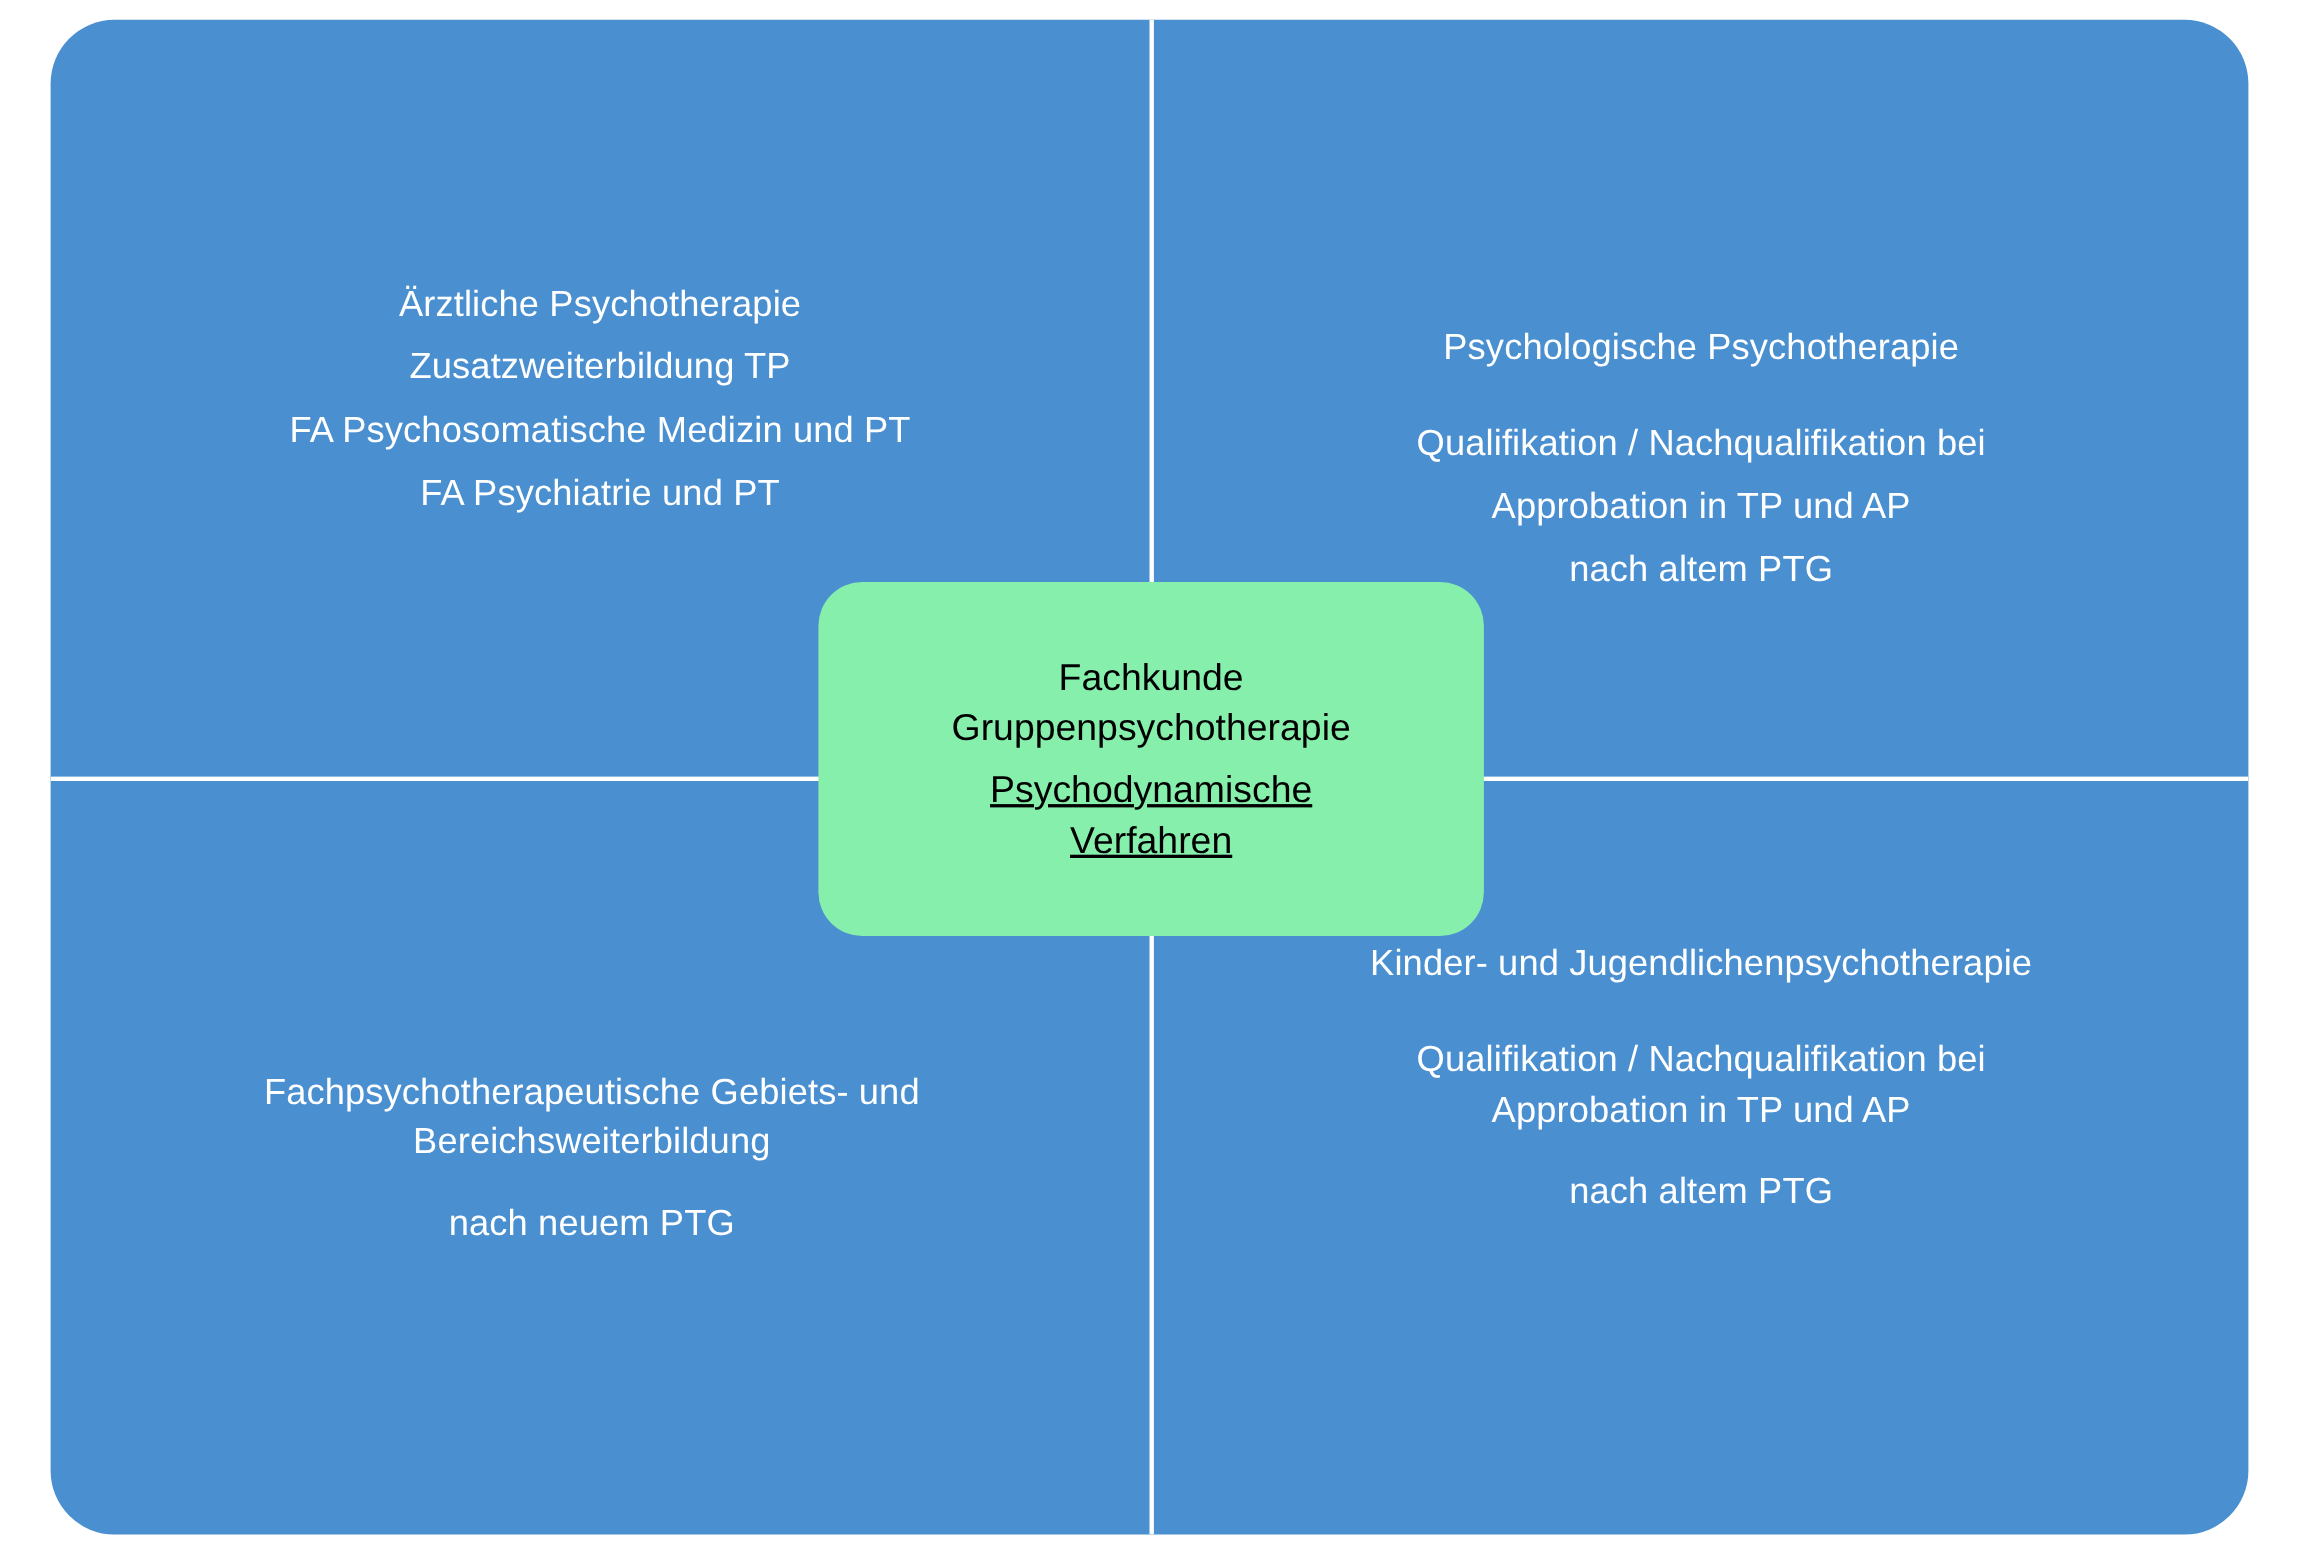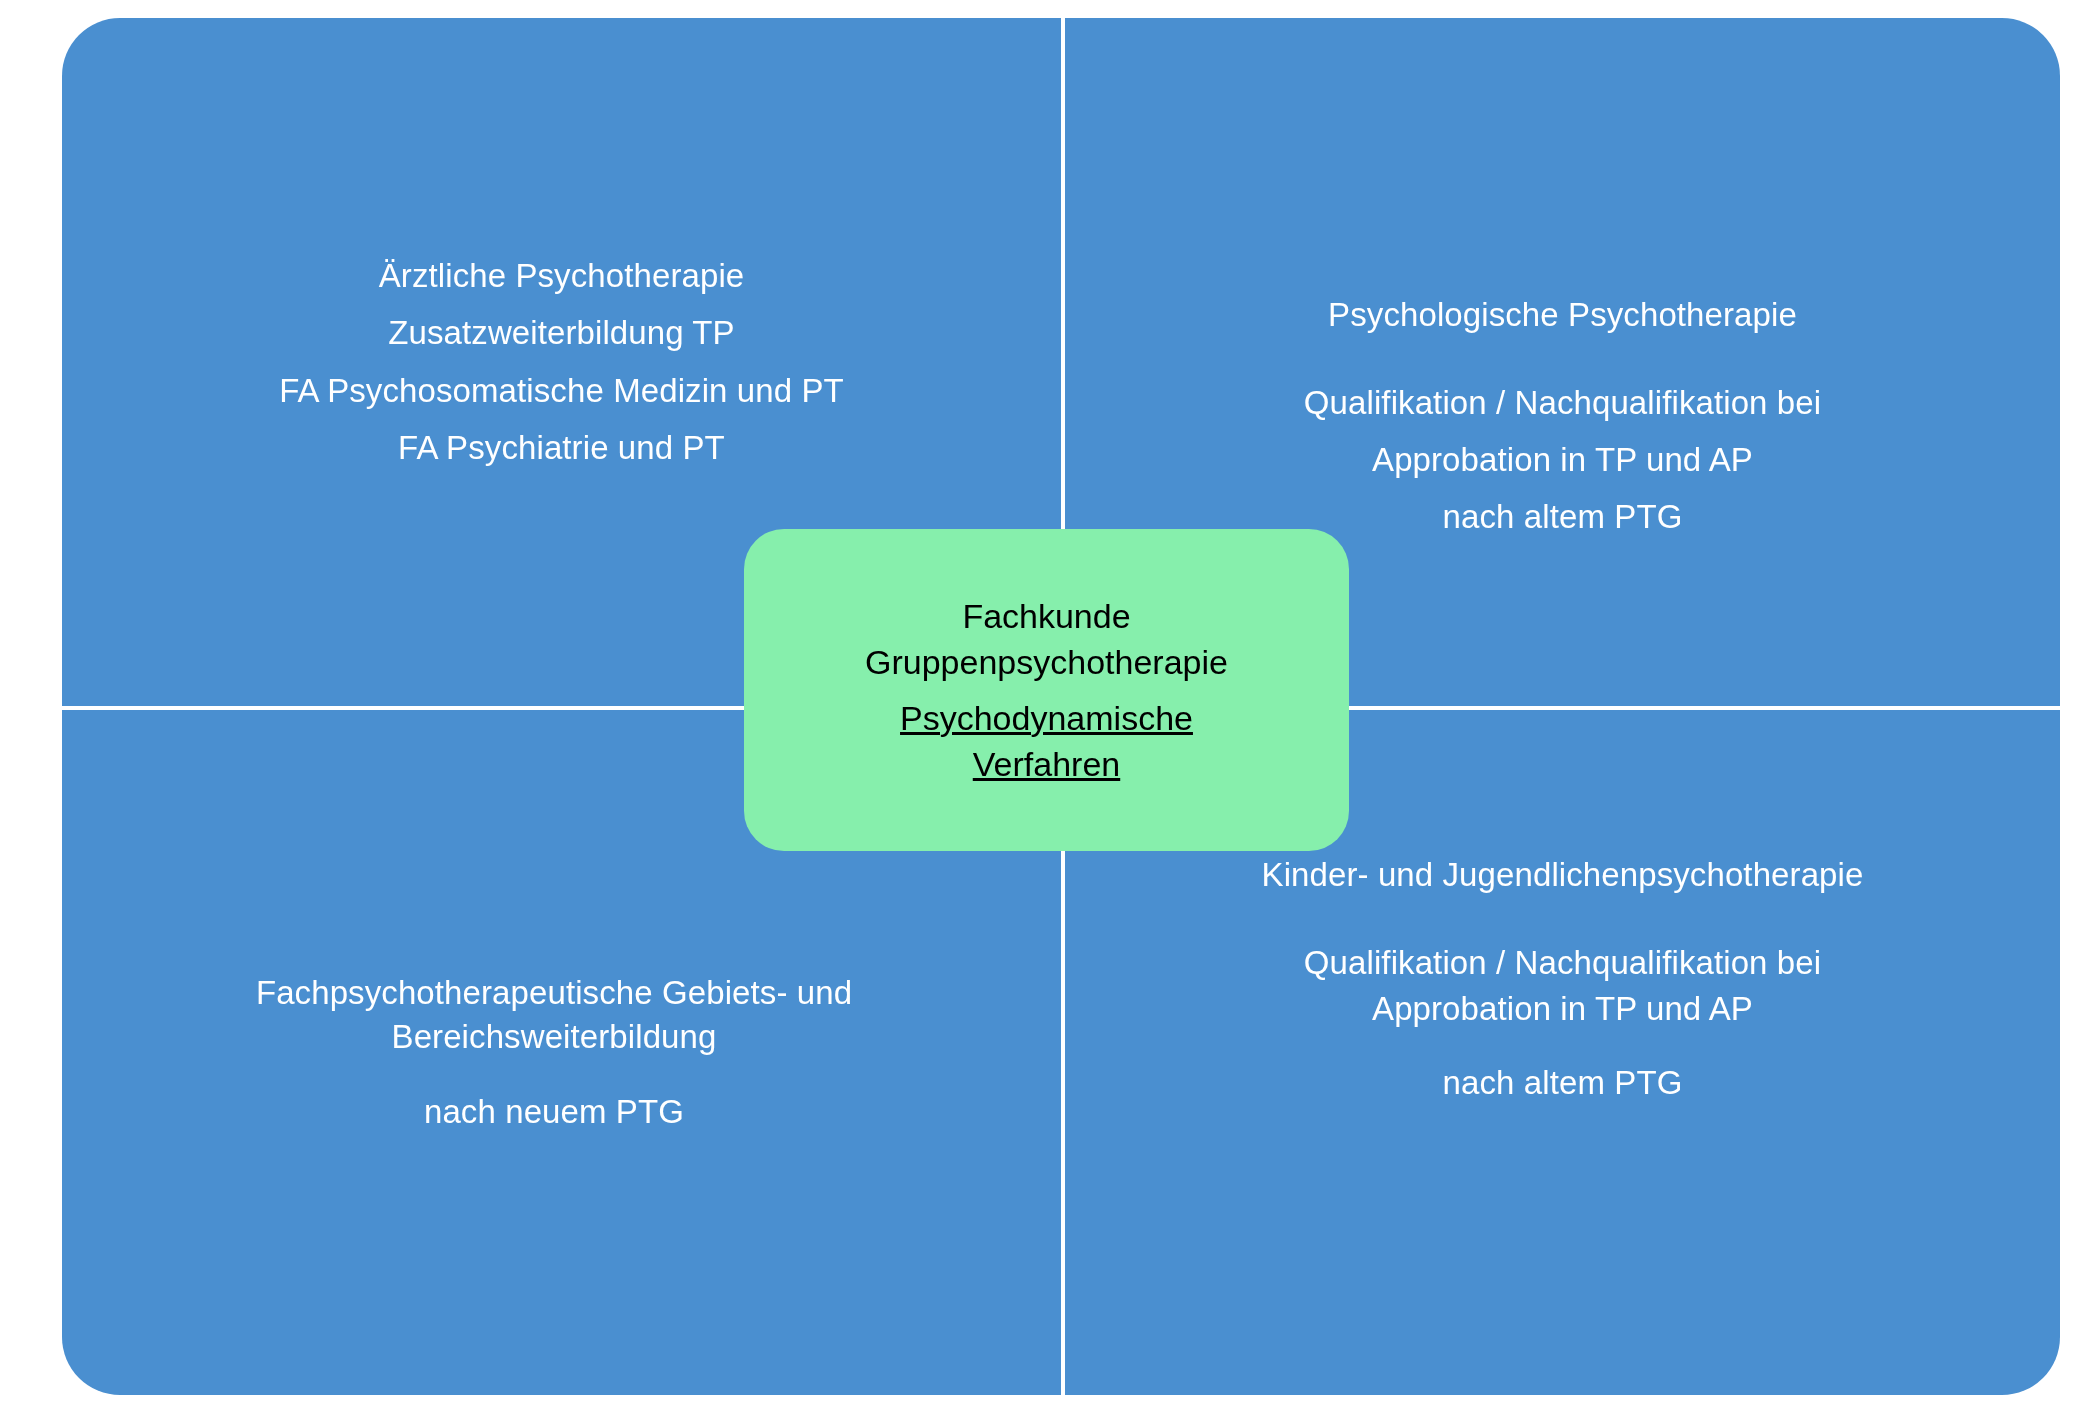--- a/index.html
+++ b/index.html
@@ -12,21 +12,21 @@
   }
   #stage {
     position: relative;
     width: 2091px;
     height: 1412px;
     background: #ffffff;
     overflow: hidden;
   }
   .matrix {
     position: absolute;
-    left: 62px;
+    left: 46px;
     top: 18px;
     width: 1998px;
     height: 1377px;
     background: #4a8fd0;
     border-radius: 58px;
     overflow: hidden;
     text-decoration: underline;
   }
   .quad {
     position: absolute;

